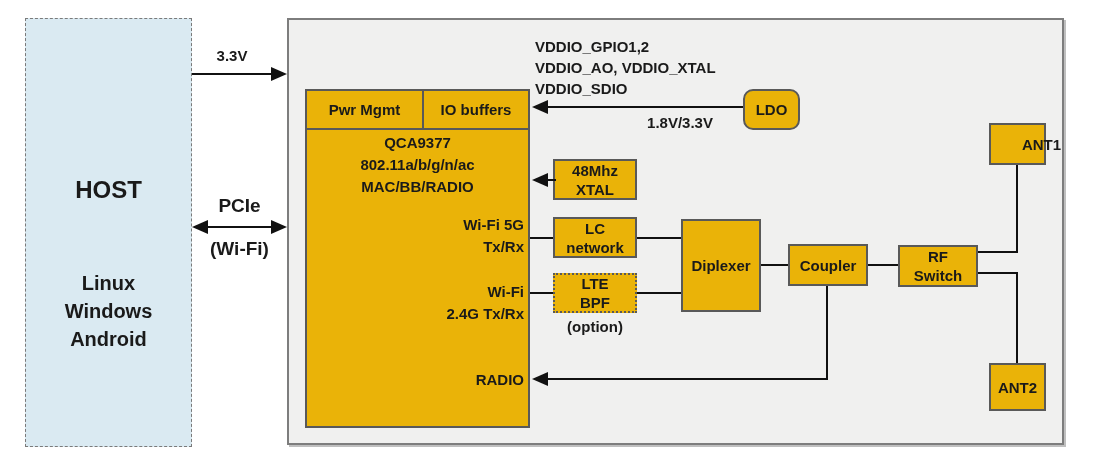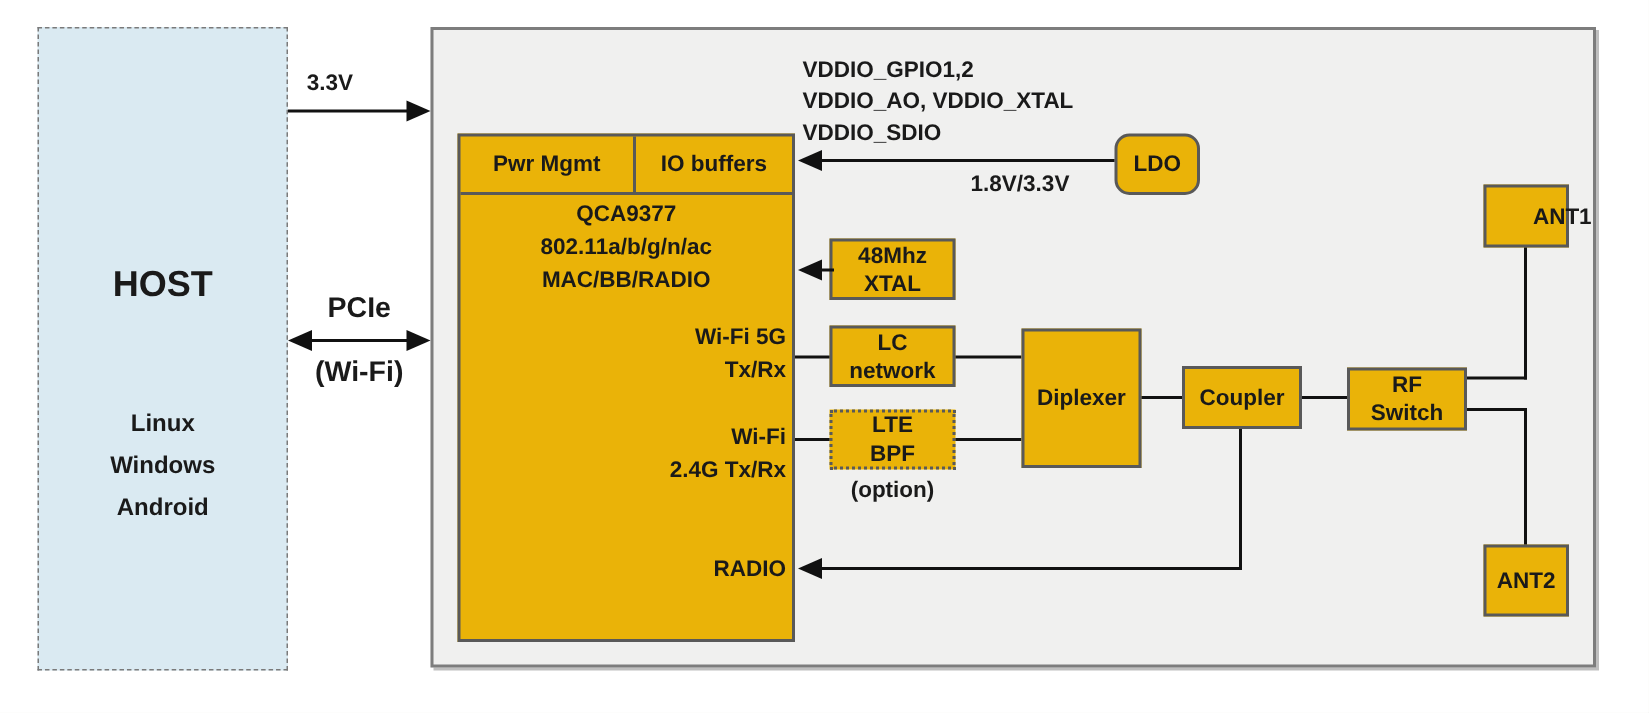--- a/index.html
+++ b/index.html
@@ -24,40 +24,40 @@
   .ah{position:absolute; width:0; height:0; border-top:7px solid transparent; border-bottom:7px solid transparent;}
   .ah-left{border-right:16px solid var(--line);}
   .ah-right{border-left:16px solid var(--line);}
   .lbl{position:absolute; font-size:15px; line-height:20px;}
 
   #host-box{
     left:25px; top:18px; width:167px; height:429px; box-sizing:border-box;
     background:var(--host-fill); border:1.5px dashed #7a7a7a;
   }
   #host-title{left:25px; top:176px; width:167px; text-align:center; font-size:24px;}
-  #host-os{left:25px; top:269px; width:167px; text-align:center; font-size:16px; line-height:28px;}
+  #host-os{left:25px; top:269px; width:167px; text-align:center; font-size:20px; line-height:28px;}
 
   #panel{
     left:287px; top:18px; width:777px; height:427px; box-sizing:border-box;
     background:var(--panel-fill); border:2px solid var(--panel-border);
     box-shadow:2px 2px 0 0 #bfbfbf;
   }
 
   #chip{left:305px; top:89px; width:225px; height:339px; padding:0; display:block;}
   #chip-header{display:flex; height:37px; border-bottom:2px solid var(--box-border);}
   #chip-header .cell{display:flex; align-items:center; justify-content:center; font-size:15px;}
   #cell-pwr{width:115px; border-right:2px solid var(--box-border);}
   #cell-io{flex:1;}
   .chip-text{position:absolute; width:100%; text-align:center; font-size:15px; line-height:22px;}
   .chip-port{position:absolute; right:4px; text-align:right; font-size:15px; line-height:22px;}
 
   #vddio-rails{left:535px; top:36px; font-size:15px; line-height:21px;}
   #ldo-voltage{left:600px; top:113px; width:160px; text-align:center;}
 
-  #lbl-3v3{left:180px; top:46px; width:80px; text-align:center;}
+  #lbl-3v3{left:192px; top:46px; width:80px; text-align:center;}
   #lbl-pcie{left:192px; top:196px; width:95px; text-align:center; font-size:19px;}
   #lbl-wifi-sub{left:192px; top:239px; width:95px; text-align:center; font-size:19px;}
   #lbl-option{left:553px; top:317px; width:84px; text-align:center;}
 </style>
 </head>
 <body>
 
 <div id="canvas">
 
   <div id="host-box" class="abs"></div>

